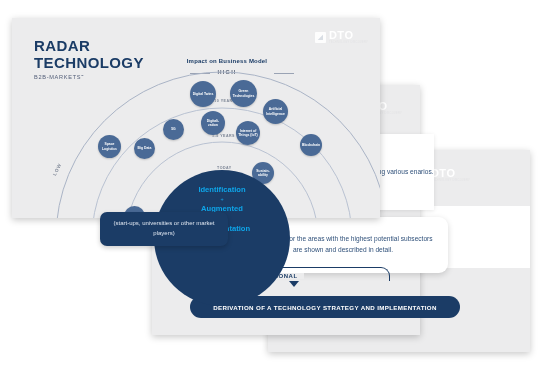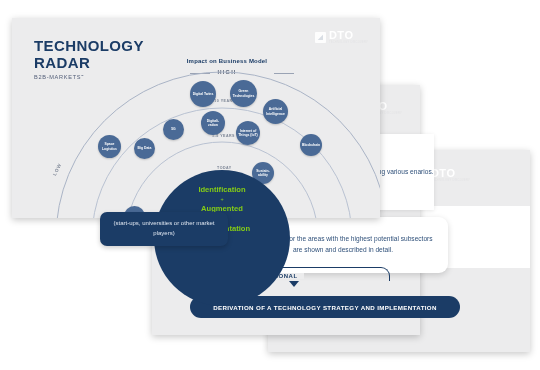--- a/index.html
+++ b/index.html
@@ -133,21 +133,21 @@
     text-align:center;color:#ffffff;
     font-size:3.4px;line-height:1.18;font-weight:bold;
     box-shadow:0 1px 2px rgba(0,0,0,.18);
     padding:1px;box-sizing:border-box;
   }
   .core{
     position:absolute;left:142px;top:152px;width:136px;height:136px;
     border-radius:50%;background:#1b3c66;
     display:flex;flex-direction:column;align-items:center;
     padding-top:16px;box-sizing:border-box;
-    color:#84cc16;
+    color:#0ea5e9;
   }
   .core div{font-size:7.6px;font-weight:bold;line-height:1.1;}
   .core .plus{font-size:5.4px;font-weight:normal;margin:2.5px 0;}
 
   .ring-label{
     position:absolute;font-size:3.6px;color:#7b8494;letter-spacing:.5px;
     font-weight:bold;text-align:center;background:#ececed;padding:0 2px;
   }
   .low-label{
     position:absolute;left:40px;top:156px;
@@ -212,22 +212,22 @@
 
     <div class="card-logo">
       <span class="logo-mark"></span>
       <span class="logo-txt">
         <span class="logo-dto">DTO</span>
         <span class="logo-sub">TECHNOLOGY  DISCOVERY</span>
       </span>
     </div>
 
     <div class="radar-title">
+      <div>RADAR</div>
       <div>TECHNOLOGY</div>
-      <div>RADAR</div>
     </div>
     <div class="radar-sub">B2B-MARKETS˝</div>
 
     <div class="impact-label">Impact on Business Model</div>
     <div class="high-label">HIGH</div>
     <div class="high-rule-l"></div>
     <div class="high-rule-r"></div>
 
     <svg class="radar-svg" width="368" height="200">
       <g fill="none" stroke="#b9c2d2" stroke-width="1">

